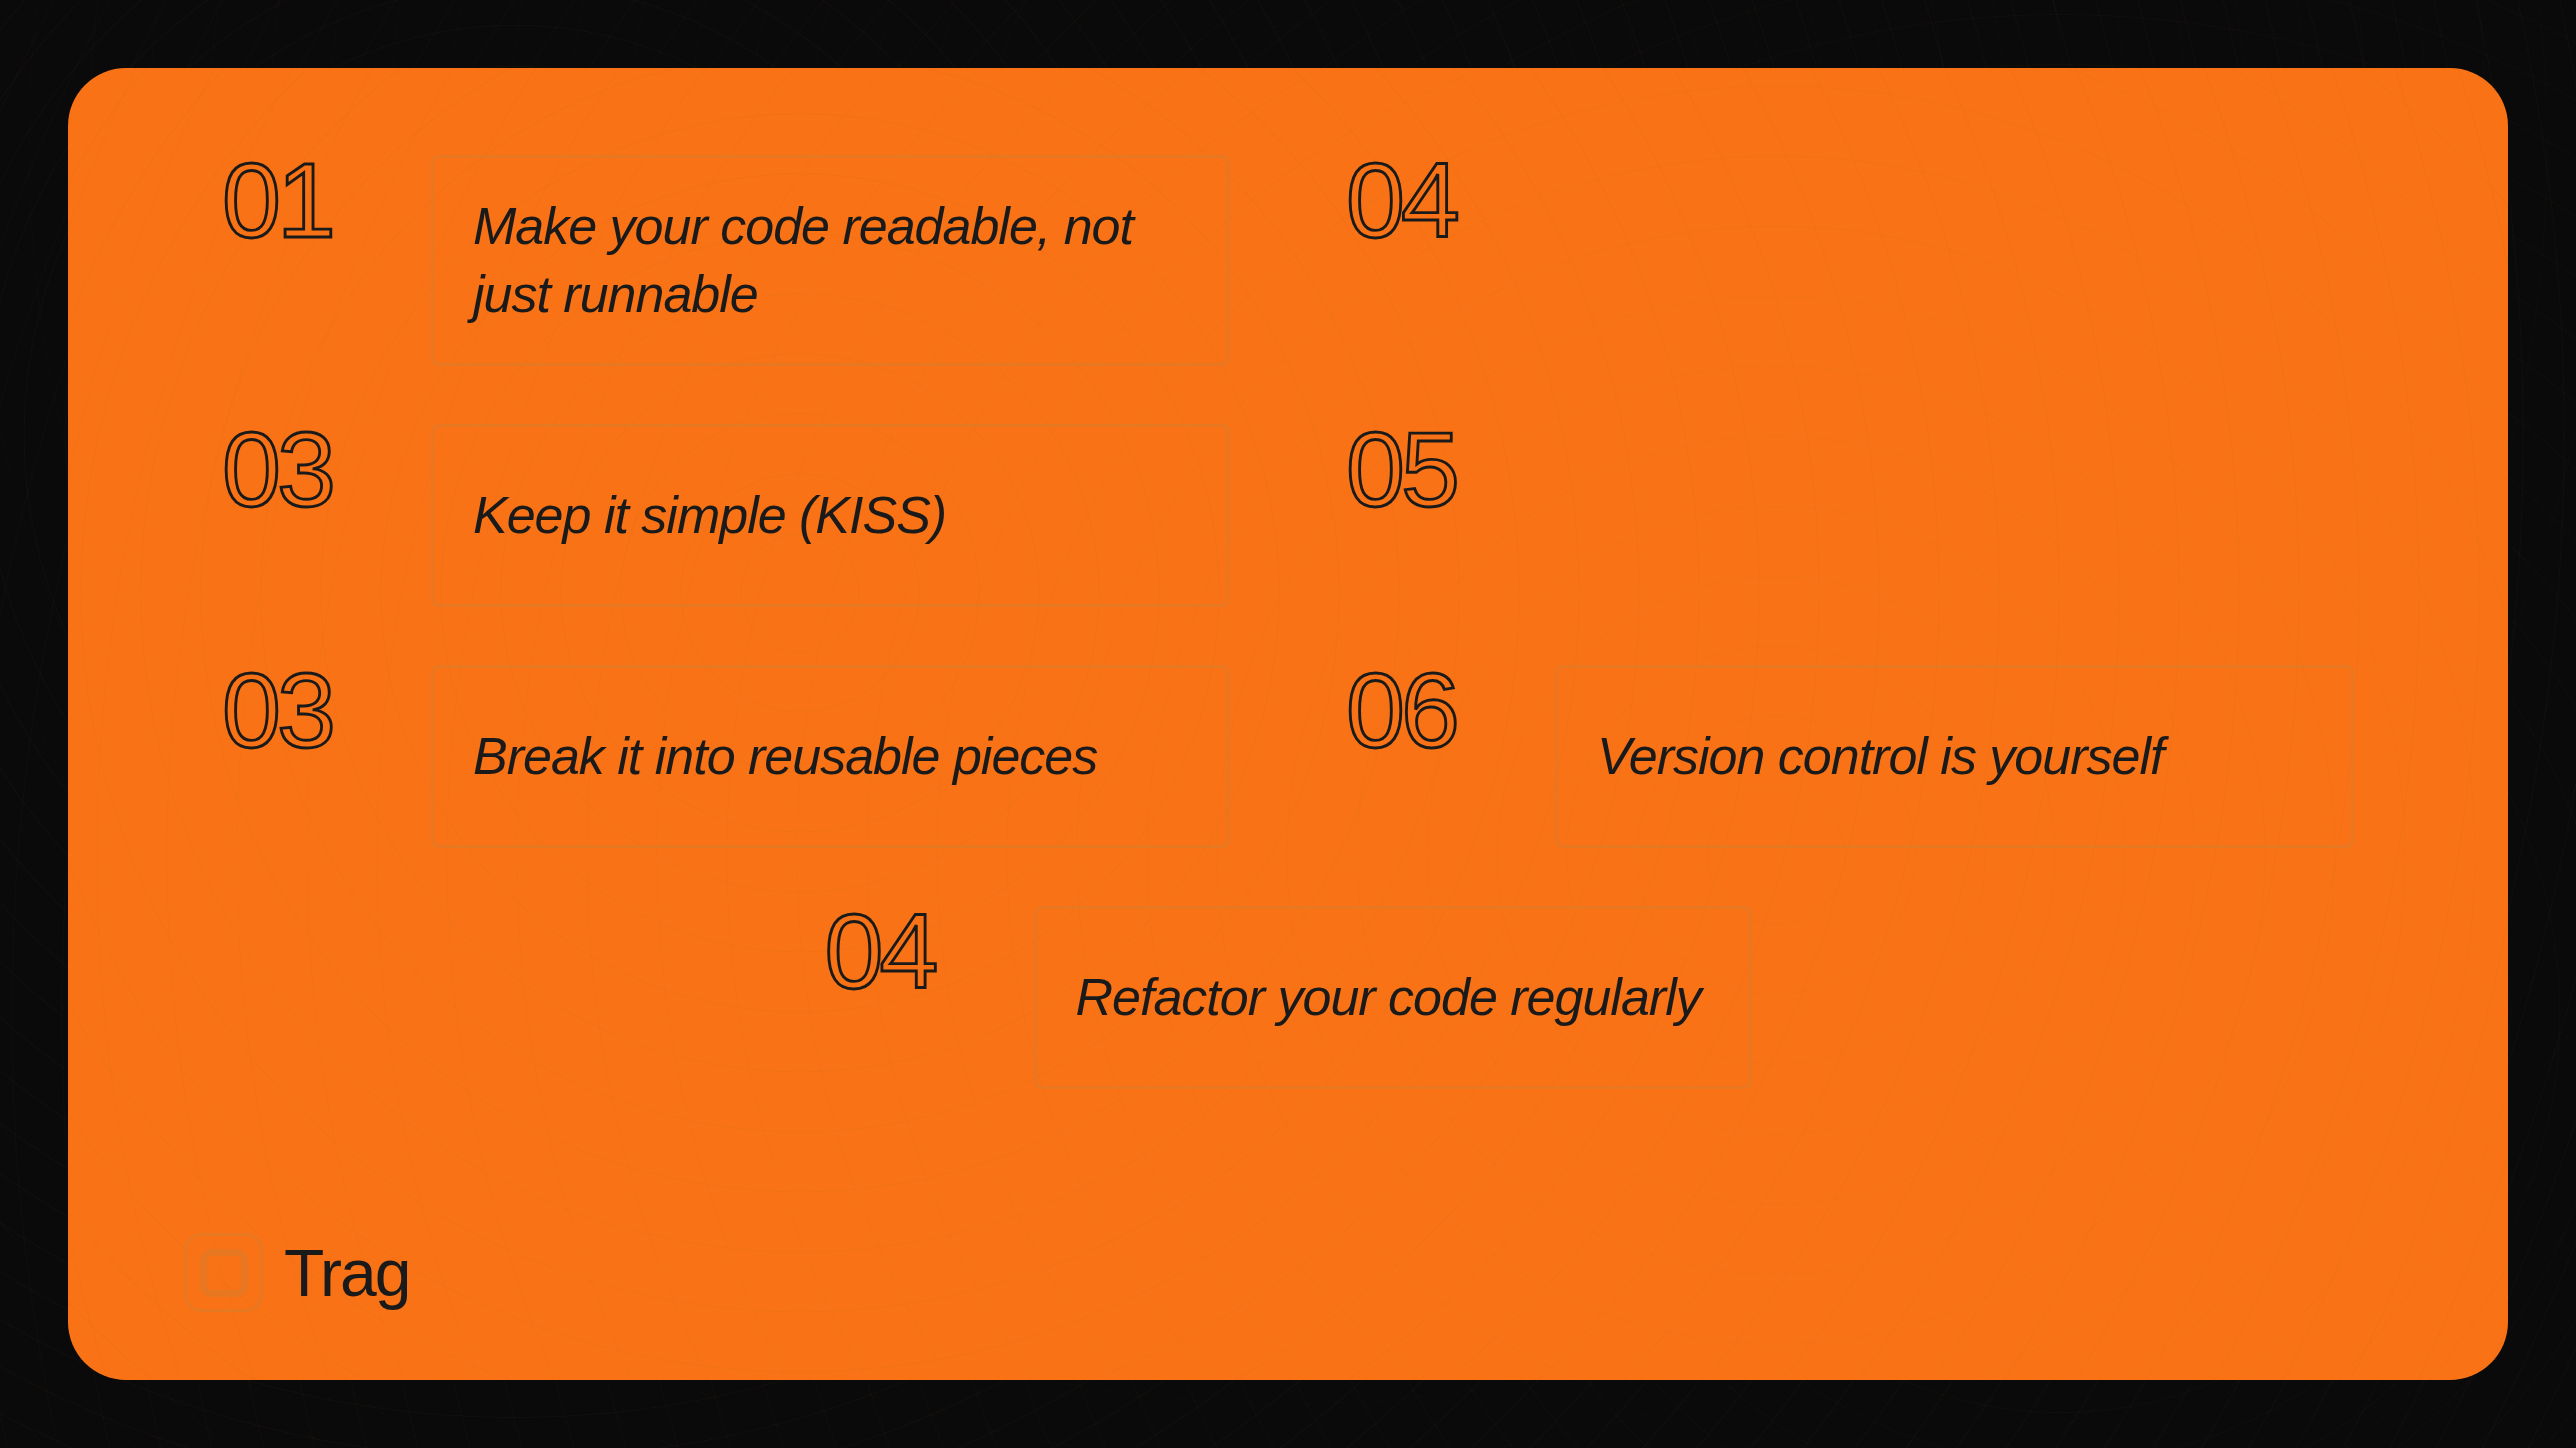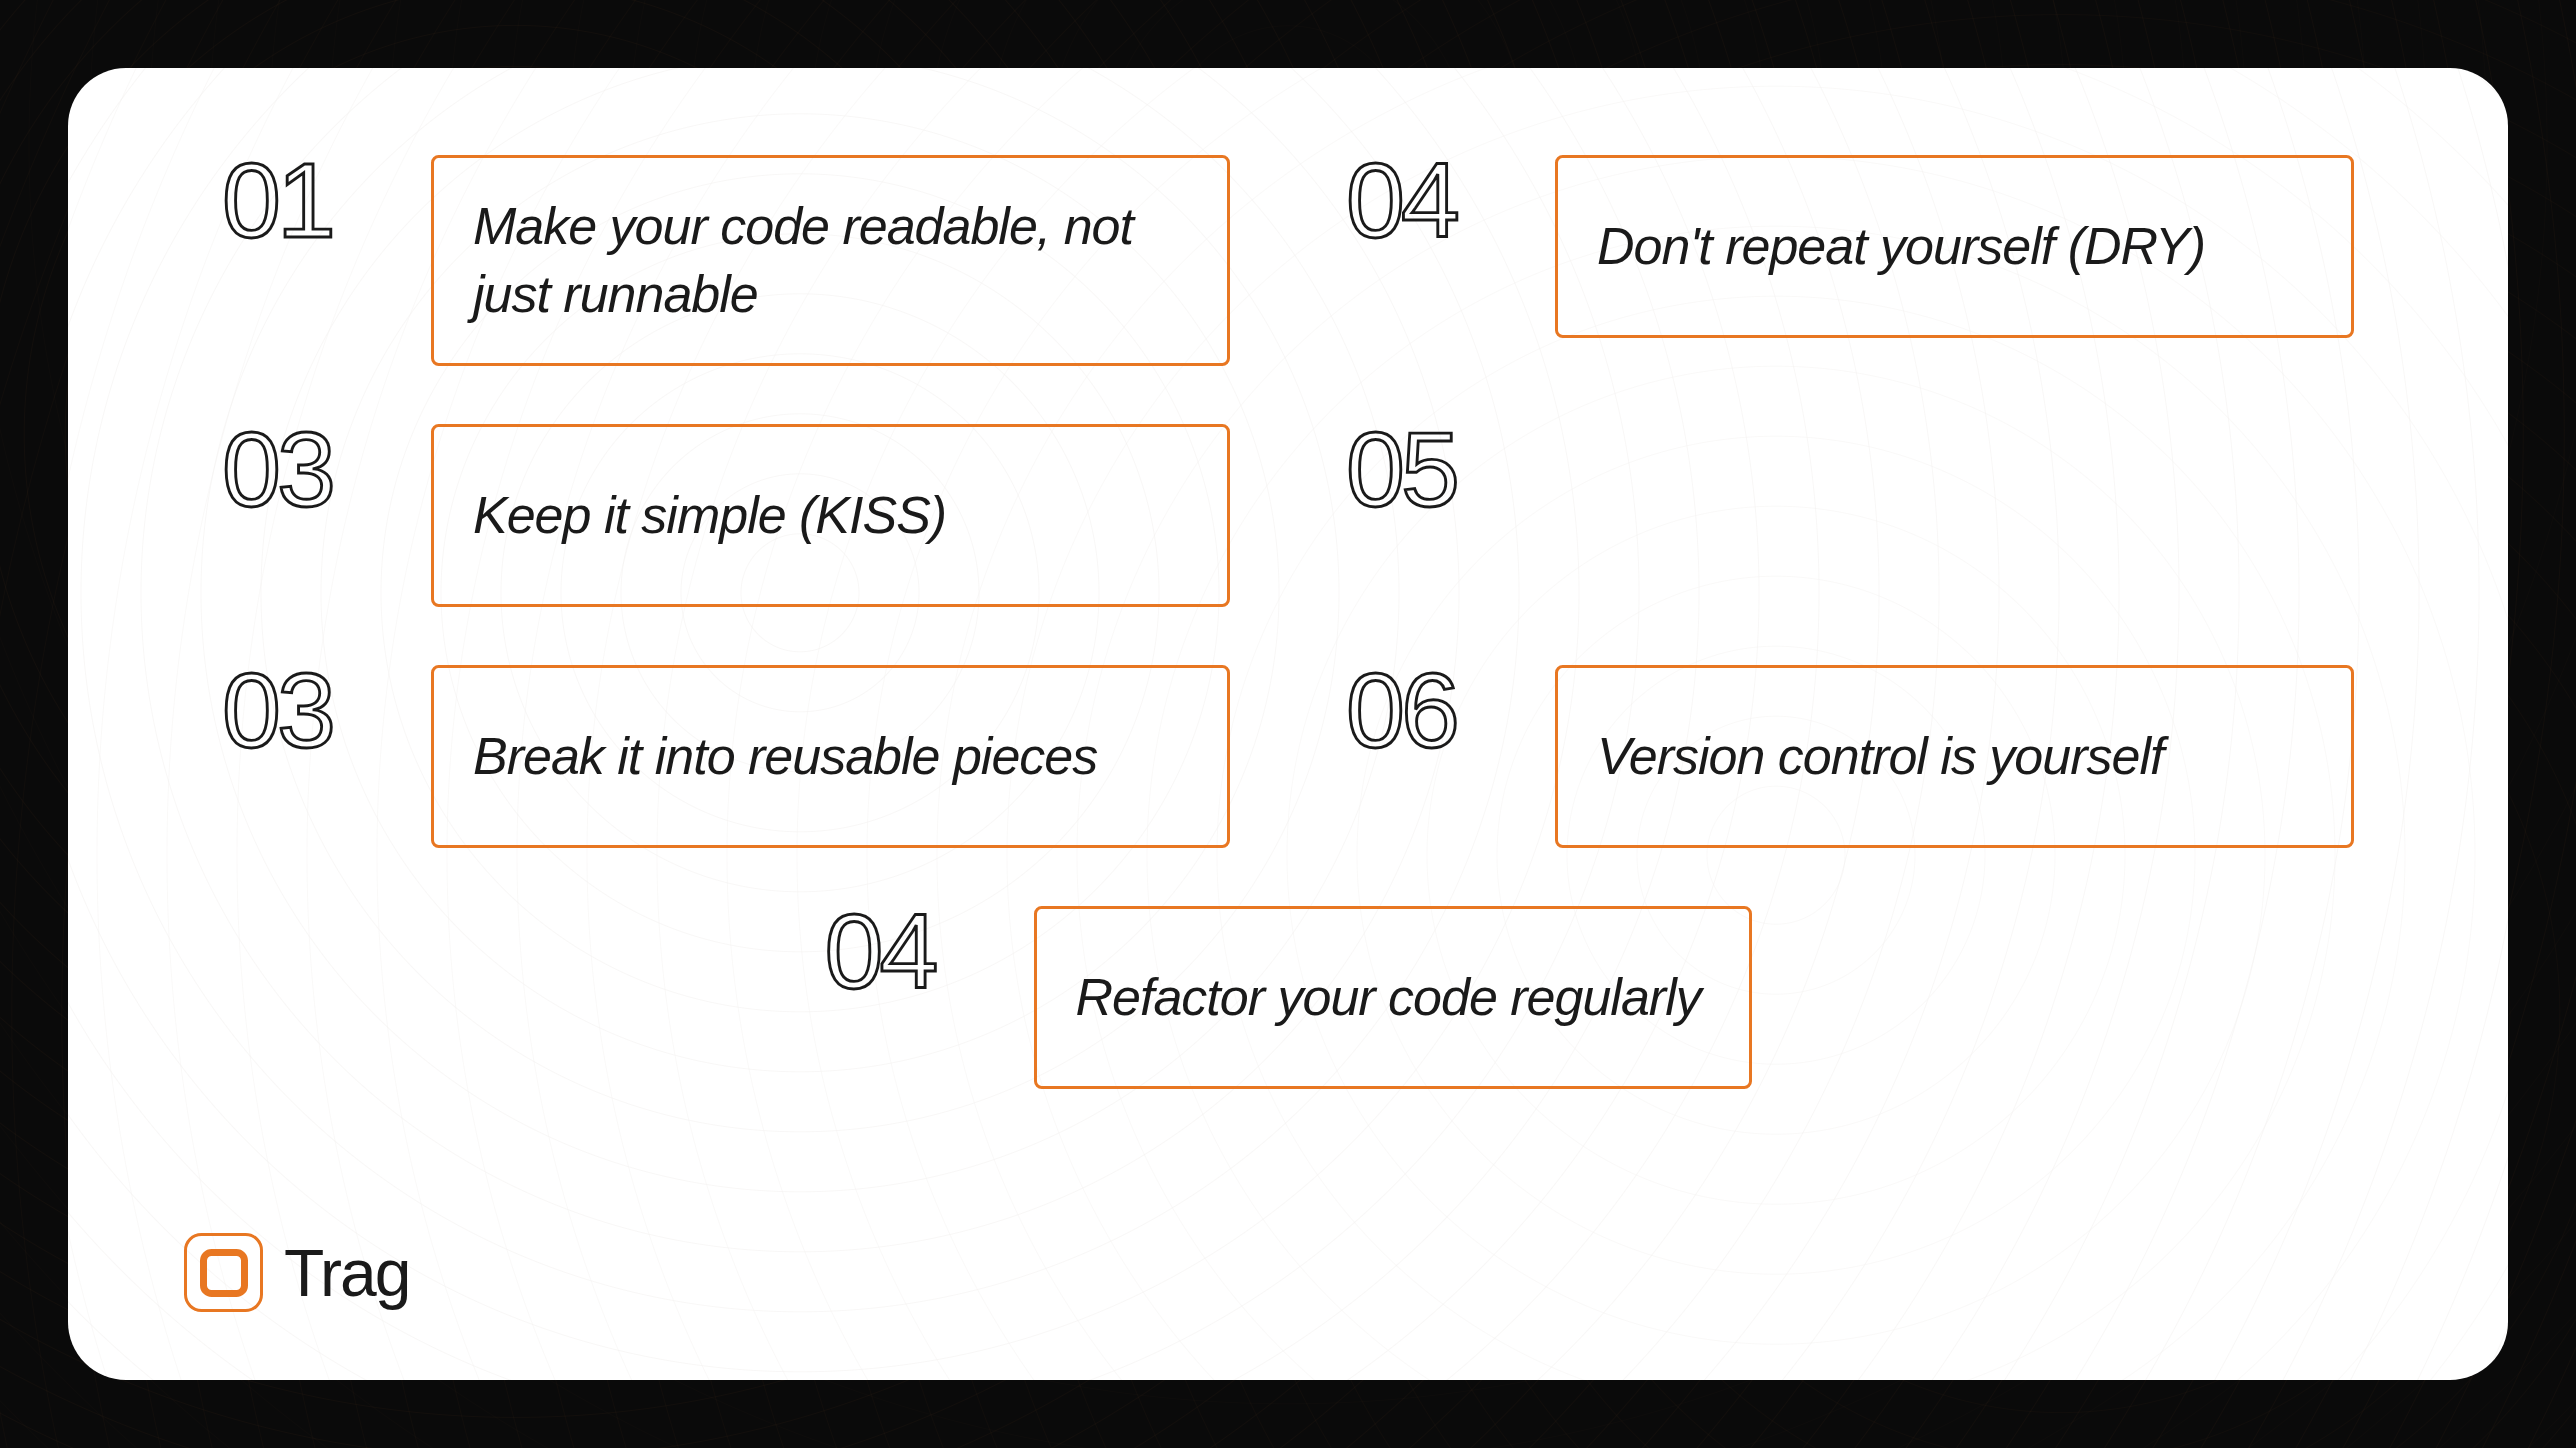--- a/index.html
+++ b/index.html
@@ -23,21 +23,21 @@
         repeating-radial-gradient(circle at 20% 30%, transparent 0, transparent 39px, rgba(200,120,60,0.3) 40px, transparent 41px),
         repeating-radial-gradient(circle at 80% 70%, transparent 0, transparent 48px, rgba(200,120,60,0.25) 49px, transparent 50px),
         repeating-radial-gradient(circle at 50% 10%, transparent 0, transparent 58px, rgba(150,100,60,0.2) 59px, transparent 60px);
     }
     .card {
       position: absolute;
       left: 68px;
       top: 68px;
       right: 68px;
       bottom: 68px;
-      background: #ffffff;
+      background: #f97316;
       border-radius: 58px;
       padding: 87px 154px 77px 154px;
       overflow: hidden;
     }
     .card-texture {
       position: absolute;
       inset: 0;
       opacity: 0.07;
       background-image:
         repeating-radial-gradient(circle at 30% 40%, transparent 0, transparent 58px, rgba(80,50,30,0.5) 59px, transparent 60px),
@@ -139,23 +139,20 @@
 
     <div class="item">
       <div class="number">01</div>
       <div class="box">
         <div class="box-text">Make your code readable, not just runnable</div>
       </div>
     </div>
 
     <div class="item">
       <div class="number">04</div>
-      <div class="box">
-        <div class="box-text">Don't repeat yourself (DRY)</div>
-      </div>
     </div>
 
     <div class="item">
       <div class="number">03</div>
       <div class="box">
         <div class="box-text">Keep it simple (KISS)</div>
       </div>
     </div>
 
     <div class="item">

